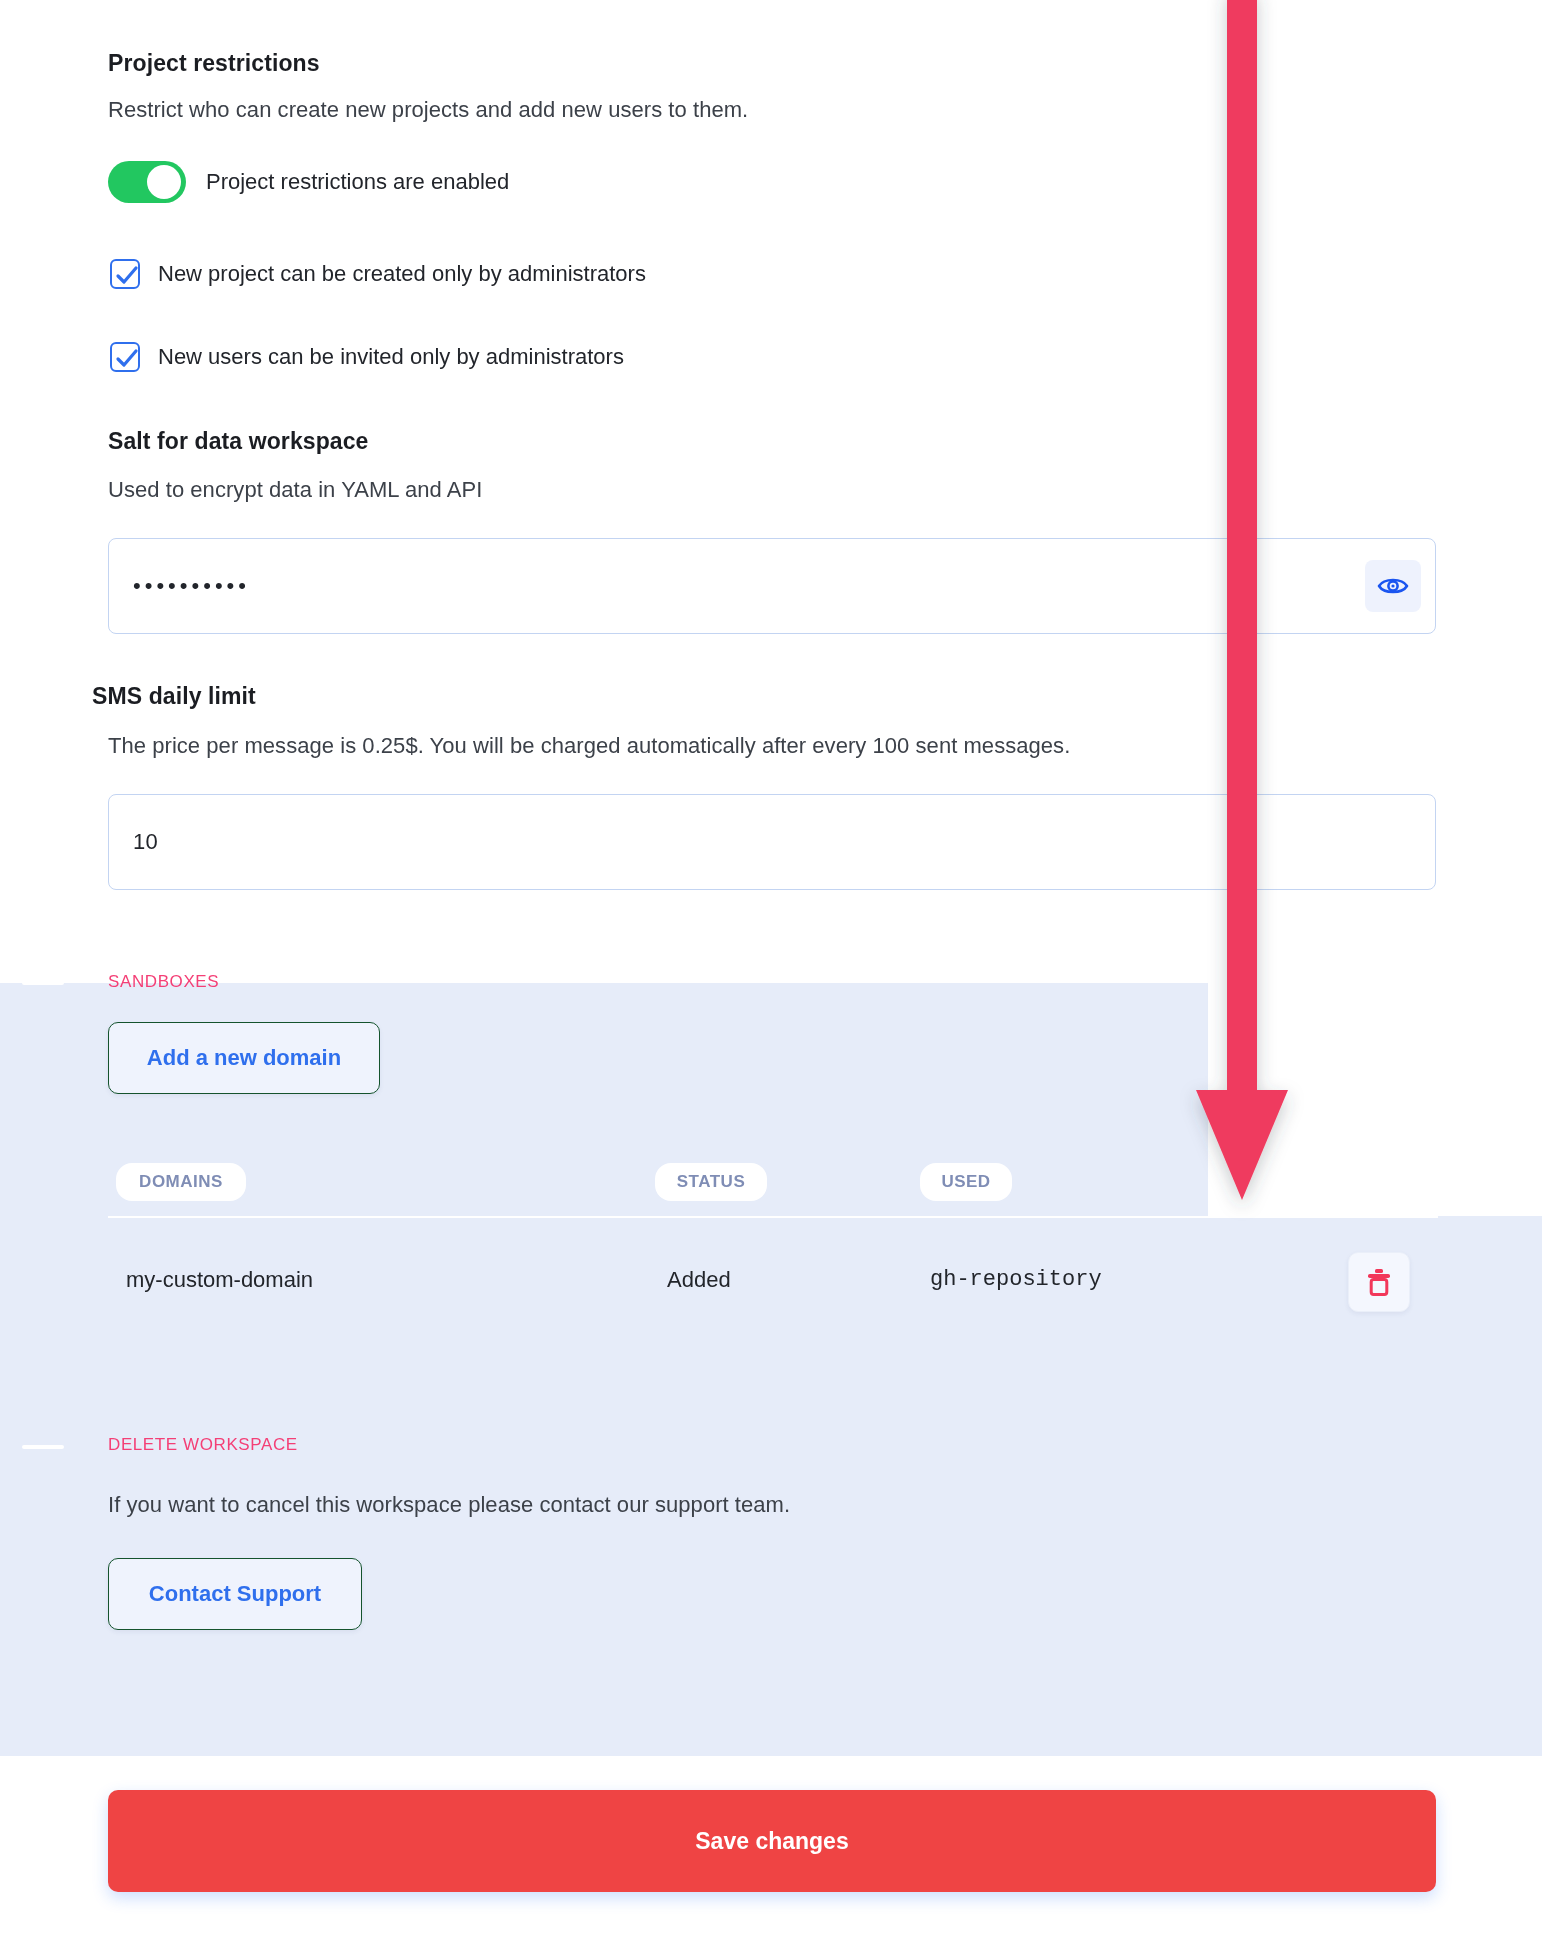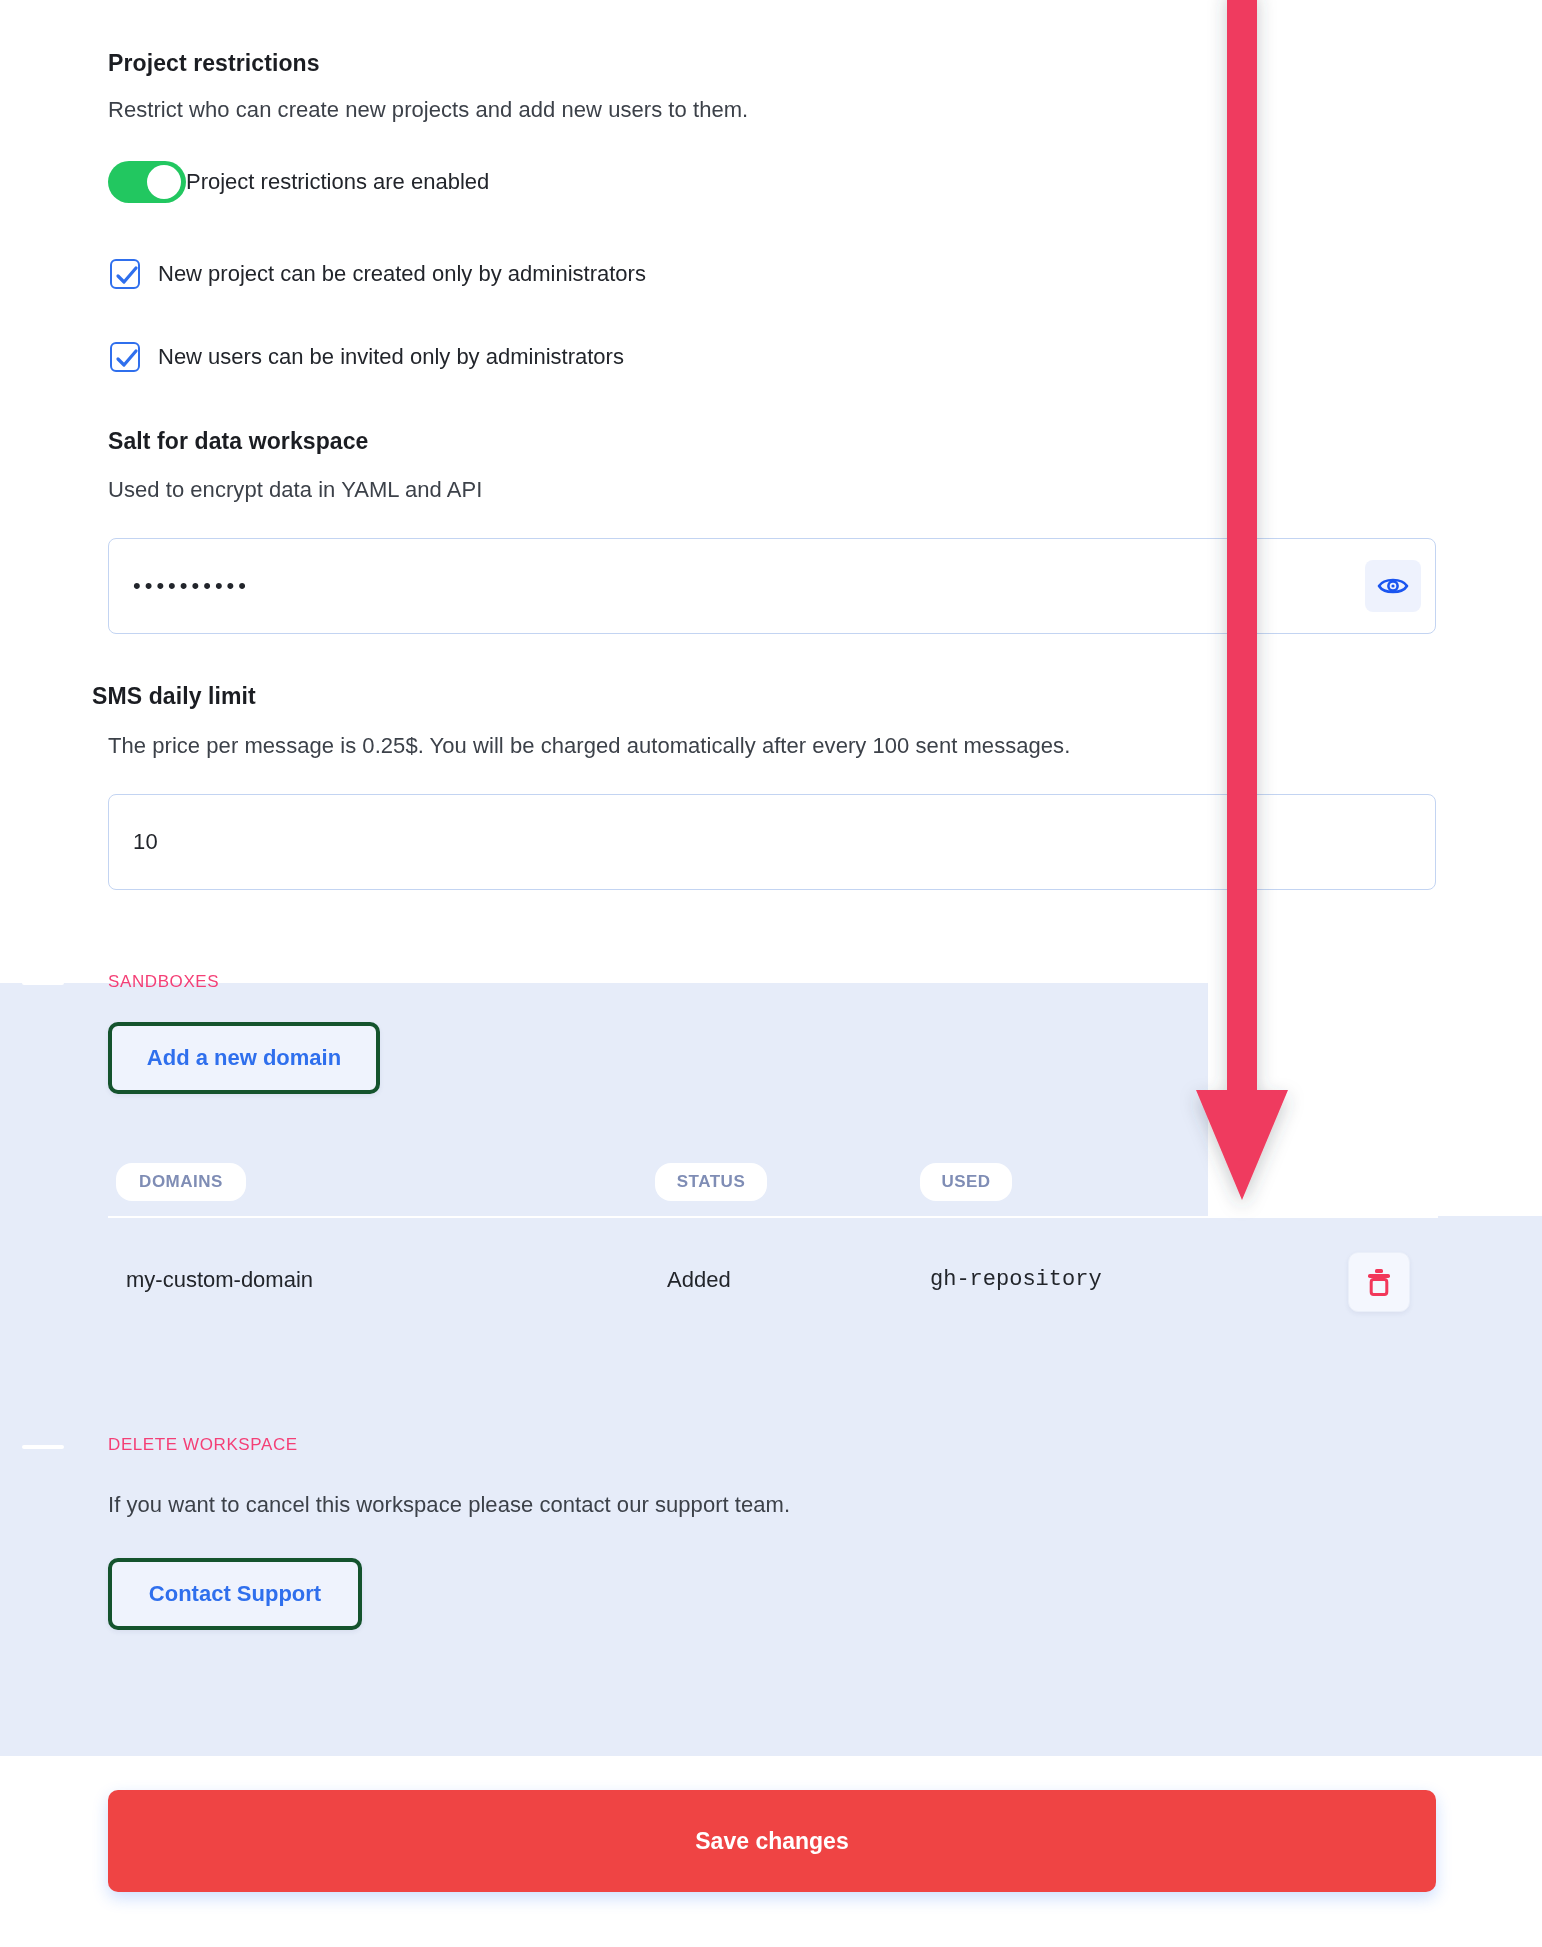--- a/index.html
+++ b/index.html
@@ -81,20 +81,21 @@
   .toggle .knob {
     position: absolute;
     top: 4px;
     left: 39px;
     width: 34px;
     height: 34px;
     border-radius: 50%;
     background: #ffffff;
   }
   .toggle-label {
+    margin-left: 20px;
     font-size: 22px;
     color: #22252b;
   }
 
   
   .check-row {
     position: absolute;
     display: flex;
     align-items: center;
   }
@@ -167,21 +168,21 @@
     width: 42px;
     background: #ffffff;
     border-radius: 2px;
   }
 
   
   .ghost-btn {
     position: absolute;
     box-sizing: border-box;
     background: #eff3fd;
-    border: 4px solid #14532d;
+    border: 1px solid #14532d;
     border-radius: 10px;
     color: #2f6fed;
     font-size: 22px;
     font-weight: bold;
     display: flex;
     align-items: center;
     justify-content: center;
     box-shadow: 0 2px 5px rgba(40,60,110,.07);
     cursor: pointer;
   }

